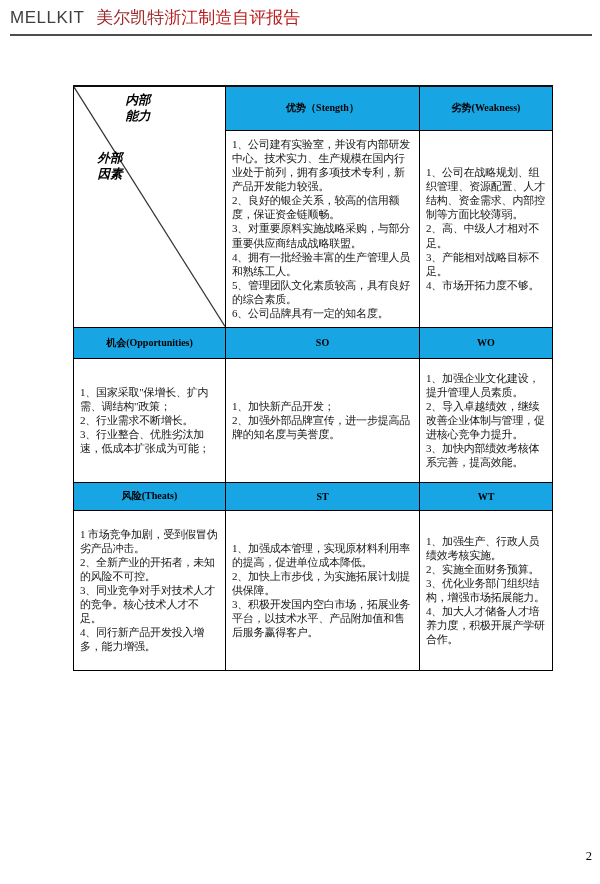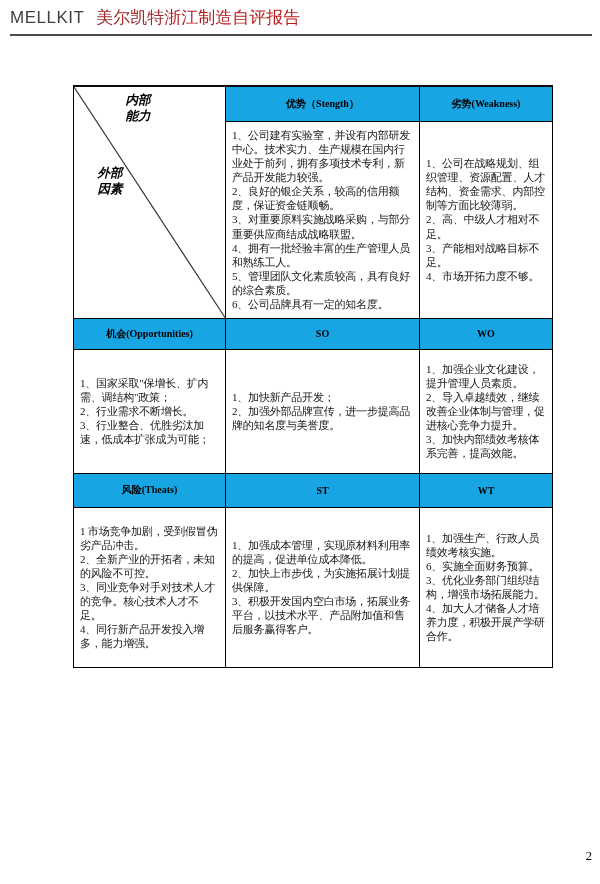--- a/index.html
+++ b/index.html
@@ -38,21 +38,21 @@
     vertical-align:middle; white-space:pre-line; text-align:left;
     letter-spacing:-0.2px;
   }
   td.corner{ position:relative; background:#fff; padding:0; }
   .diag-svg{ position:absolute; left:0; top:0; width:100%; height:100%; display:block; }
   .corner-label{
     position:absolute; font-weight:bold; font-style:italic; font-size:12.5px;
     line-height:1.25; white-space:pre-line; text-align:center; color:#000;
   }
   .corner-top{ left:38px; top:6px; width:52px; }
-  .corner-bottom{ left:10px; top:80px; width:52px;font-family:Liberation Mono, monospace; }
+  .corner-bottom{ left:10px; top:64px; width:52px; }
   
   .content{ position:absolute; top:656px; left:25px; right:25px; }
   .sec-h1{ font-weight:bold; font-size:15px; margin:0 0 9px 0; color:#000; }
   .sec-h2{ font-weight:bold; font-size:15px; margin:0 0 7px 0; color:#000; }
   .para{
     margin:0; font-size:13.5px; line-height:2.08; text-align:justify;
     letter-spacing:.5px; color:#111;
   }
   .pageno{
     position:absolute; right:8px; bottom:20px; font-size:12.5px; color:#000;
@@ -66,21 +66,21 @@
   <div class="doc-header"><span class="brand">MELLKIT</span><span class="brand-cn">美尔凯特</span><span class="report-name">浙江制造自评报告</span></div>
 
 
   <table class="swot">
     <colgroup>
       <col style="width:152px">
       <col style="width:194px">
       <col style="width:133px">
     </colgroup>
     <tbody>
-      <tr style="height:35px">
+      <tr style="height:44px">
         <td class="corner" rowspan="2">
           <svg class="diag-svg" viewBox="0 0 152 227" preserveAspectRatio="none">
               <line x1="0" y1="0" x2="152" y2="227" stroke="#333" stroke-width="1.2"></line>
             </svg>
           <div class="corner-label corner-top">内部
 能力</div>
           <div class="corner-label corner-bottom">外部
 因素</div>
         </td>
         <td class="hdr">优势（Stength）</td>
@@ -106,35 +106,35 @@
       <tr style="height:124px">
         <td class="body-cell">1、国家采取"保增长、扩内需、调结构"政策；
 2、行业需求不断增长。
 3、行业整合、优胜劣汰加速，低成本扩张成为可能；</td>
         <td class="body-cell">1、加快新产品开发；
 2、加强外部品牌宣传，进一步提高品牌的知名度与美誉度。</td>
         <td class="body-cell">1、加强企业文化建设，提升管理人员素质。
 2、导入卓越绩效，继续改善企业体制与管理，促进核心竞争力提升。
 3、加快内部绩效考核体系完善，提高效能。</td>
       </tr>
-      <tr style="height:34px">
+      <tr style="height:28px">
         <td class="hdr">风险(Theats)</td>
         <td class="hdr">ST</td>
         <td class="hdr">WT</td>
       </tr>
       <tr style="height:160px">
         <td class="body-cell">1 市场竞争加剧，受到假冒伪劣产品冲击。
 2、全新产业的开拓者，未知的风险不可控。
 3、同业竞争对手对技术人才的竞争。核心技术人才不足。
 4、同行新产品开发投入增多，能力增强。</td>
         <td class="body-cell">1、加强成本管理，实现原材料利用率的提高，促进单位成本降低。
 2、加快上市步伐，为实施拓展计划提供保障。
 3、积极开发国内空白市场，拓展业务平台，以技术水平、产品附加值和售后服务赢得客户。</td>
         <td class="body-cell">1、加强生产、行政人员绩效考核实施。
-6、实施全面财务预算。
+2、实施全面财务预算。
 3、优化业务部门组织结构，增强市场拓展能力。
 4、加大人才储备人才培养力度，积极开展产学研合作。</td>
       </tr>
     </tbody>
   </table>
 
 
   <div class="pageno">2</div>
 
 </div>

